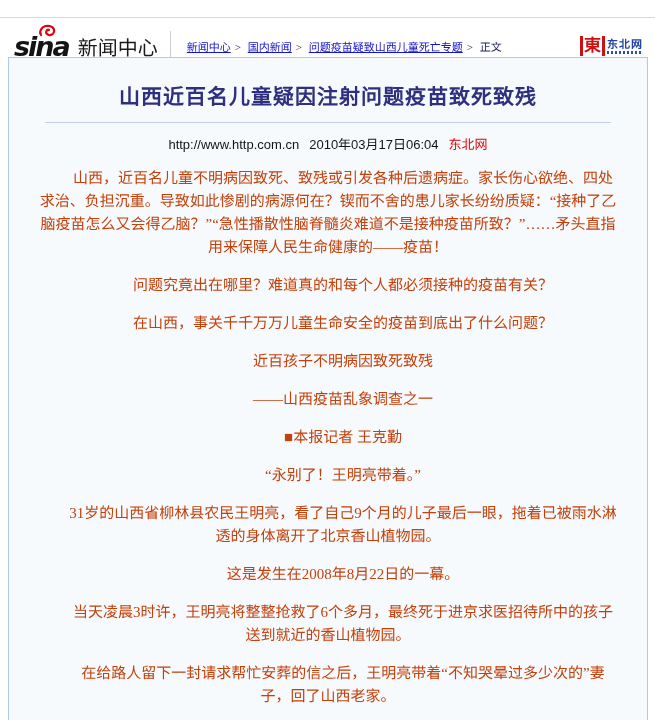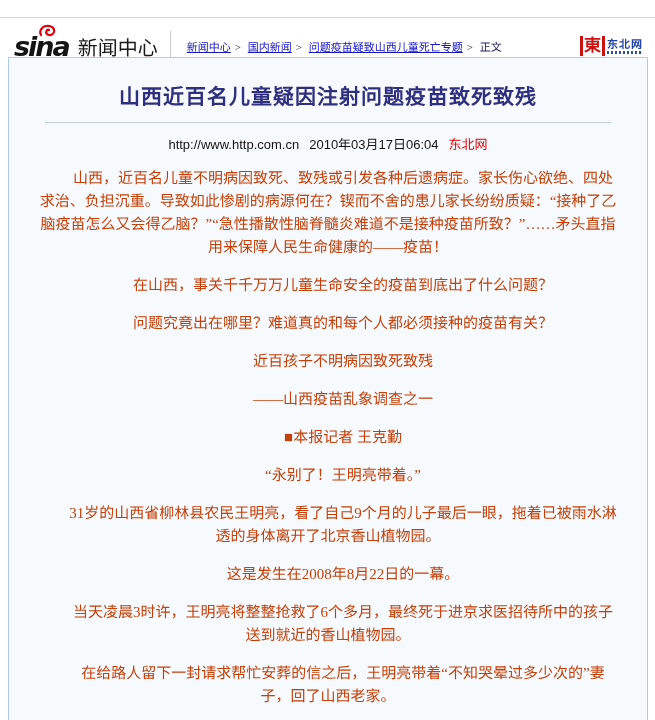--- a/index.html
+++ b/index.html
@@ -107,23 +107,23 @@
     <h1 class="article-title">山西近百名儿童疑因注射问题疫苗致死致残</h1>
     <hr class="title-rule">
     <div class="meta">
       <span class="url">http://www.http.com.cn</span><span class="datetime">2010年03月17日06:04</span><span class="source">东北网</span>
     </div>
 
     <div class="body">
 
         <p>山西，近百名儿童不明病因致死、致残或引发各种后遗病症。家长伤心欲绝、四处求治、负担沉重。导致如此惨剧的病源何在？锲而不舍的患儿家长纷纷质疑：“接种了乙脑疫苗怎么又会得乙脑？”“急性播散性脑脊髓炎难道不是接种疫苗所致？”……矛头直指用来保障人民生命健康的——疫苗！</p>
 
+        <p>问题究竟出在哪里？难道真的和每个人都必须接种的疫苗有关？</p>
+
         <p>在山西，事关千千万万儿童生命安全的疫苗到底出了什么问题？</p>
-
-        <p>问题究竟出在哪里？难道真的和每个人都必须接种的疫苗有关？</p>
 
         <p class="bold">近百孩子不明病因致死致残</p>
 
         <p class="bold">——山西疫苗乱象调查之一</p>
 
         <p class="bold">■本报记者 王克勤</p>
 
 
         <p>“永别了！王明亮带着。”</p>
 

